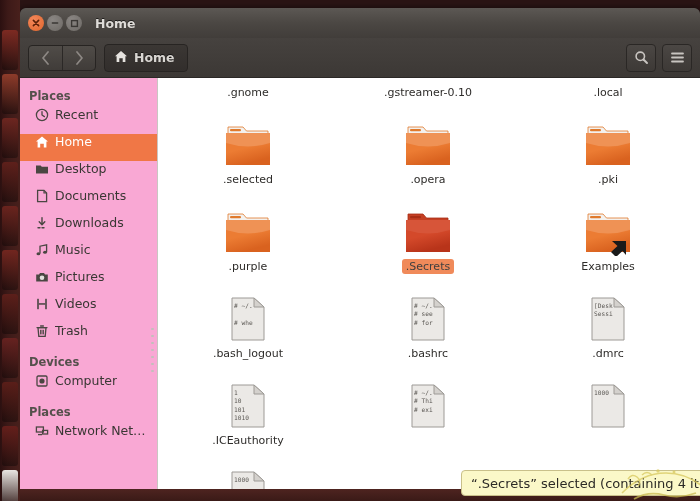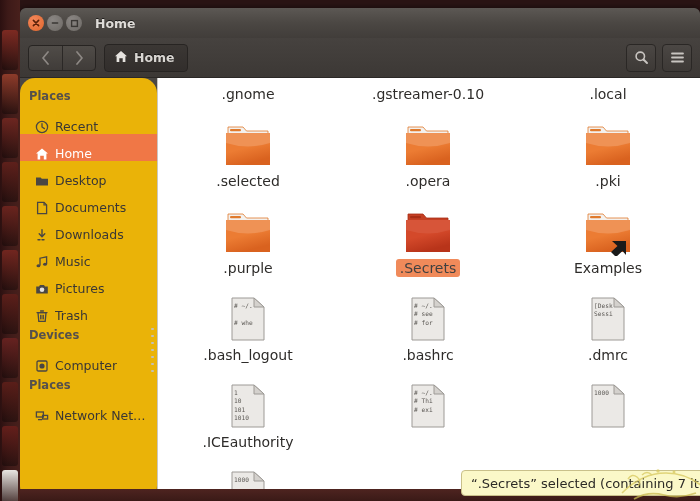--- a/index.html
+++ b/index.html
@@ -90,31 +90,30 @@
     border:1px solid #2a2725; border-radius:4px;
     background:linear-gradient(to bottom,#4b4744,#3d3936);
     display:flex; align-items:center; justify-content:center;
   }
 
   
   #body { display:flex; height:423px; }
 
   
   #sidebar {
-    width:137px; background:#eab308;
+    width:137px; background:#f9a8d4;
     padding-top:6px; position:relative; flex:none;
     overflow:hidden;
-    border-radius:15px;
   }
   .side-head {
     font-size:11.5px; font-weight:bold; color:#55504c;
     padding:5px 0 4px 9px;
   }
   .side-item {
-    height:27px; display:flex; align-items:flex-end;
+    height:27px; display:flex; align-items:flex-start;
     padding-left:14px; gap:6px;
     font-size:12.5px; color:#3a3734;
   }
   .side-item.active { background:#f07746; color:#fff; }
   .side-item .ico { width:15px; height:15px; display:flex; align-items:center; justify-content:center; flex:none; }
   .side-item .txt { white-space:nowrap; overflow:hidden; }
   #side-grip {
     position:absolute; right:3px; top:250px;
     width:3px; height:55px;
   }
@@ -134,21 +133,21 @@
     position:absolute; left:0; right:0; top:-58px;
     display:flex; flex-wrap:wrap;
   }
   .cell {
     width:180px; height:87px;
     display:flex; flex-direction:column; align-items:center;
     justify-content:flex-start; padding-top:4px;
   }
   .icon-wrap { height:58px; display:flex; align-items:flex-end; justify-content:center; }
   .cell .name {
-    font-size:14px; color:#2e2c2a; margin-top:3px;
+    font-size:11px; color:#2e2c2a; margin-top:3px;
     max-width:170px; white-space:nowrap; overflow:hidden; text-overflow:ellipsis;
     padding:1px 4px; border-radius:3px;
   }
   .cell.selected .name { background:#f08a5a; color:#404040; }
 
   
   #tooltip {
     position:absolute; left:441px; top:462px;
     height:26px; padding:0 9px;
     background:#fbf8c8; border:1px solid #c9c08a;
@@ -312,20 +311,30 @@
             <svg width="14" height="14" viewBox="0 0 14 14">
               <path d="M1.2 4.4 H4 L5 3 H9 L10 4.4 H12.8 V11.4 H1.2 Z" fill="#4a4642"></path>
               <circle cx="7" cy="7.8" r="2.3" fill="#e3e1de"></circle>
             </svg>
           </span>
           <span class="txt">Pictures</span>
         </div>
         <div class="side-item">
           <span class="ico">
             <svg width="14" height="14" viewBox="0 0 14 14">
+              <rect x="2.2" y="1.8" width="1.6" height="10.4" fill="#4a4642"></rect>
+              <rect x="10.2" y="1.8" width="1.6" height="10.4" fill="#4a4642"></rect>
+              <rect x="3.8" y="6.2" width="6.4" height="1.5" fill="#4a4642"></rect>
+            </svg>
+          </span>
+          <span class="txt">Videos</span>
+        </div>
+        <div class="side-item">
+          <span class="ico">
+            <svg width="14" height="14" viewBox="0 0 14 14">
               <path d="M3 3.6 H11 L10.2 12.4 H3.8 Z" fill="none" stroke="#4a4642" stroke-width="1.3"></path>
               <path d="M2 3.6 H12 M5.6 2 H8.4" stroke="#4a4642" stroke-width="1.3" stroke-linecap="round"></path>
               <path d="M5.6 5.8 V10.4 M7 5.8 V10.4 M8.4 5.8 V10.4" stroke="#4a4642" stroke-width="1"></path>
             </svg>
           </span>
           <span class="txt">Trash</span>
         </div>
         <div class="side-head">Devices</div>
         <div class="side-item">
           <span class="ico">
@@ -598,21 +607,21 @@
                 <path d="M26 3 L36 12 H26 Z" fill="#d4d1cd" stroke="#9d9a96" stroke-width="1"></path>
                 <text x="6" y="13" font-family="DejaVu Sans Mono, monospace" font-size="6.2" fill="#5c5955">1000</text>
               </svg>
             </div>
           </div>
         </div>
     </div>
   </div>
 
   <div id="tooltip">
-    <span>“.Secrets” selected  (containing 7 it</span>
+    <span>“.Secrets” selected  (containing 4 it</span>
   </div>
 
   <svg id="watermark" viewBox="0 0 108 46">
     <path d="M10 30 Q30 10 54 10 Q78 10 98 30" fill="none" stroke="#d8c85e" stroke-width="1.6"></path>
     <path d="M16 16 q4 -6 9 -2 q5 4 1 9" fill="none" stroke="#d8c85e" stroke-width="1.5"></path>
     <path d="M30 12 q5 -5 10 0" fill="none" stroke="#d8c85e" stroke-width="1.5"></path>
     <path d="M22 36 q14 -8 30 -4 q16 4 32 -2" fill="none" stroke="#c9b94f" stroke-width="1.8"></path>
     <circle cx="46" cy="8" r="1.7" fill="#d8c85e"></circle>
     <circle cx="62" cy="9" r="1.5" fill="#d8c85e"></circle>
   </svg>

